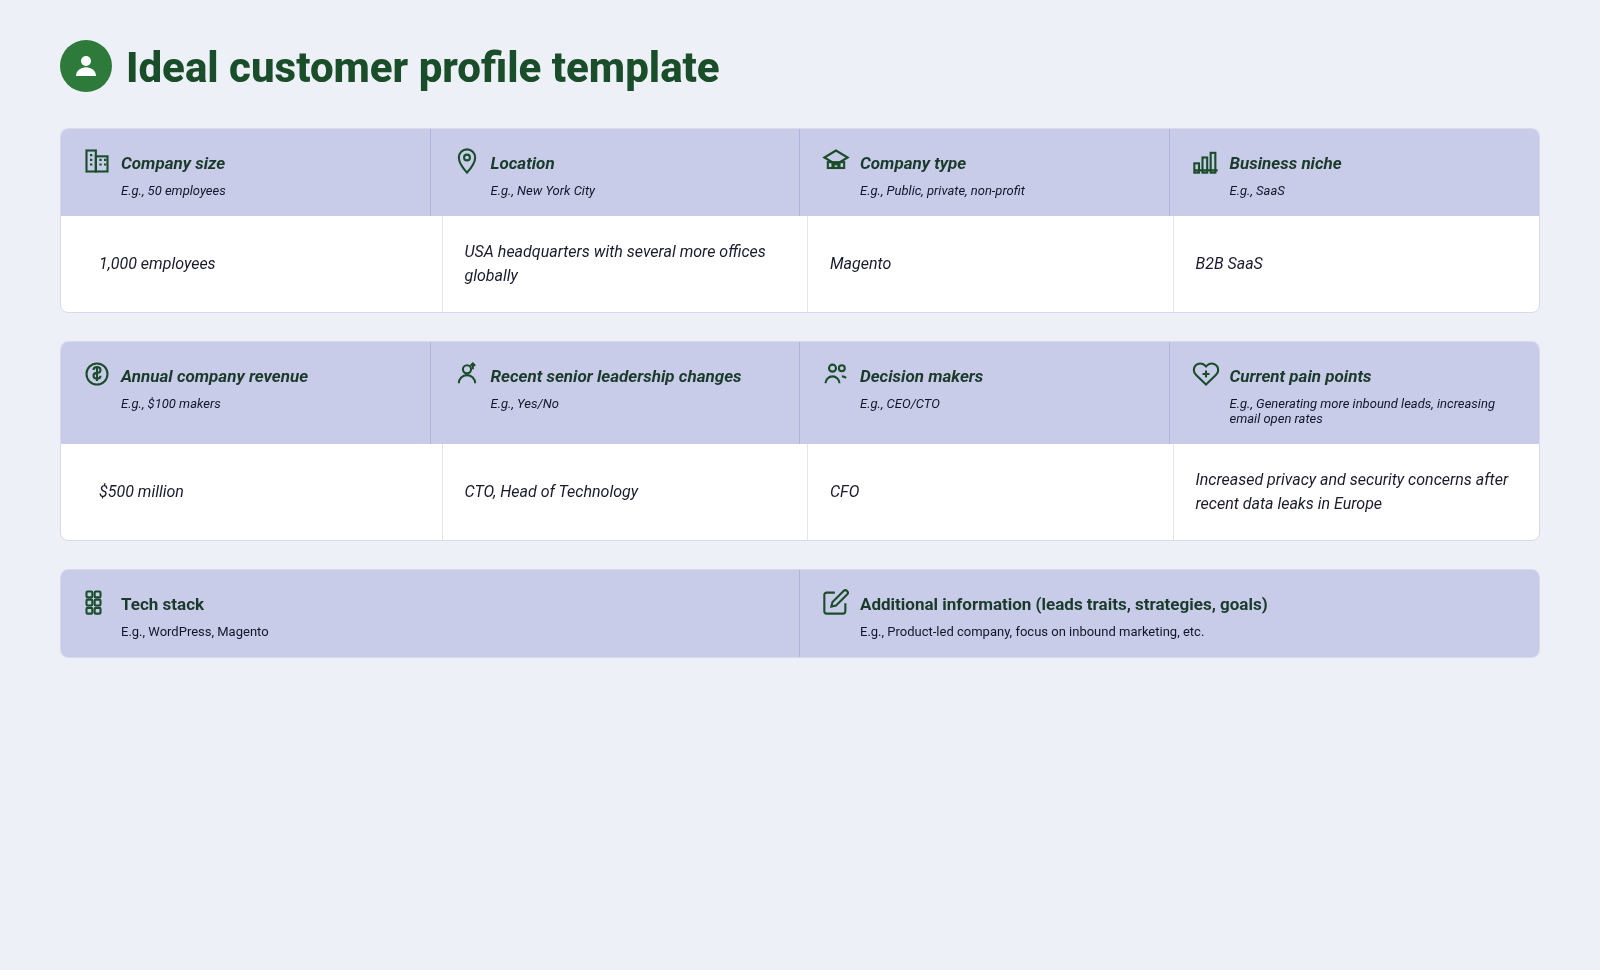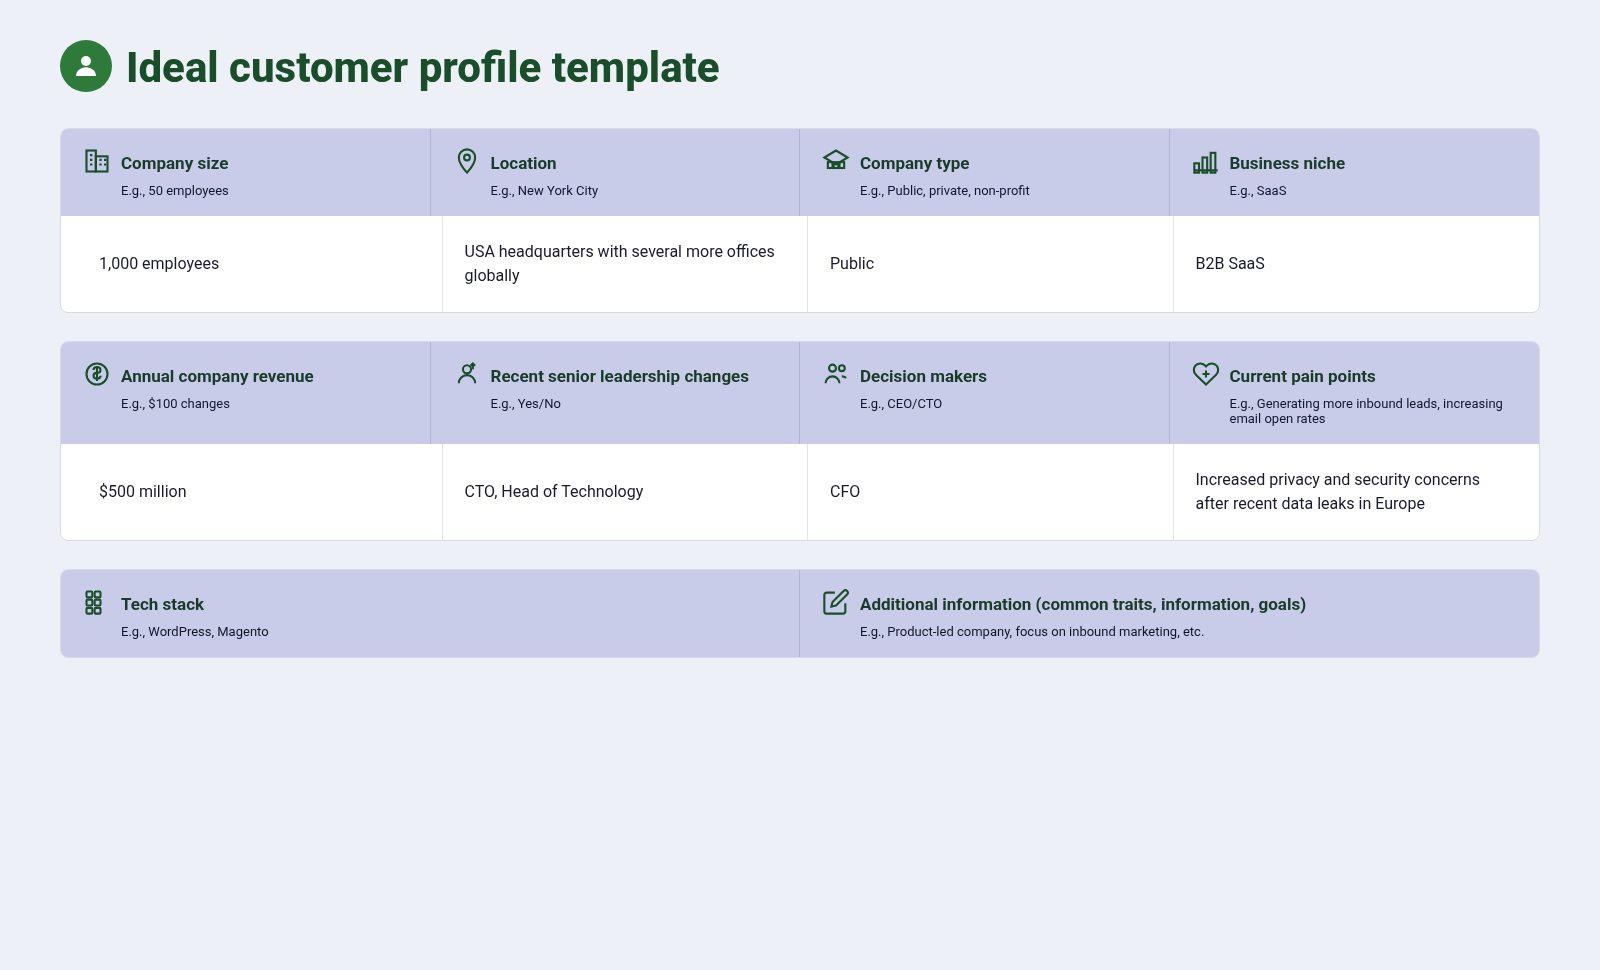--- a/index.html
+++ b/index.html
@@ -48,21 +48,21 @@
       border-radius: 8px;
       margin-bottom: 28px;
       overflow: hidden;
     }
 
     .section-headers {
       display: grid;
       background: #c8cce8;
     }
 
-    .grid-4 { grid-template-columns: 1fr 1fr 1fr 1fr; }
+    .grid-4 { grid-template-columns: 1fr 1fr 1fr 1fr; font-style: italic; }
     .grid-2 { grid-template-columns: 1fr 1fr; }
 
     .header-cell {
       padding: 18px 22px;
       border-right: 1px solid #b0b4d8;
     }
 
     .header-cell:last-child { border-right: none; }
 
     .header-cell .cell-title {
@@ -169,35 +169,35 @@
                 <path d="M2 20h20"></path>
               </svg></span>
             <span>Business niche</span>
           </div>
           <div class="cell-subtitle">E.g., SaaS</div>
         </div>
       </div>
       <div class="section-data grid-4">
         <div class="data-cell">1,000 employees</div>
         <div class="data-cell">USA headquarters with several more offices globally</div>
-        <div class="data-cell">Public</div>
+        <div class="data-cell">Magento</div>
         <div class="data-cell">B2B SaaS</div>
       </div>
     </div>
     <div class="section">
       <div class="section-headers grid-4">
         <div class="header-cell">
           <div class="cell-title">
             <span><svg class="hicon" viewBox="0 0 24 24" fill="none" stroke="#1a4d2a" stroke-width="1.8" xmlns="http://www.w3.org/2000/svg">
                 <circle cx="12" cy="12" r="9"></circle>
                 <path d="M12 6v12M9 8.5c0-1.4 1.3-2.5 3-2.5s3 1.1 3 2.5-1.3 2.5-3 2.5-3 1.1-3 2.5 1.3 2.5 3 2.5 3-1.1 3-2.5"></path>
               </svg></span>
             <span>Annual company revenue</span>
           </div>
-          <div class="cell-subtitle">E.g., $100 changes</div>
+          <div class="cell-subtitle">E.g., $100 makers</div>
         </div>
         <div class="header-cell">
           <div class="cell-title">
             <span><svg class="hicon" viewBox="0 0 24 24" fill="none" stroke="#1a4d2a" stroke-width="1.8" xmlns="http://www.w3.org/2000/svg">
                 <circle cx="12" cy="8" r="3.5"></circle>
                 <path d="M5 20c0-3.9 3.1-7 7-7s7 3.1 7 7"></path>
                 <path d="M15 5l2-2 2 2M17 3v5"></path>
               </svg></span>
             <span>Recent senior leadership changes</span>
           </div>
@@ -248,19 +248,19 @@
             <span>Tech stack</span>
           </div>
           <div class="cell-subtitle">E.g., WordPress, Magento</div>
         </div>
         <div class="header-cell">
           <div class="cell-title">
             <span><svg class="hicon" viewBox="0 0 24 24" fill="none" stroke="#1a4d2a" stroke-width="1.8" xmlns="http://www.w3.org/2000/svg">
                 <path d="M11 4H4a2 2 0 0 0-2 2v14a2 2 0 0 0 2 2h14a2 2 0 0 0 2-2v-7"></path>
                 <path d="M18.5 2.5a2.1 2.1 0 0 1 3 3L12 15l-4 1 1-4 9.5-9.5z"></path>
               </svg></span>
-            <span>Additional information (common traits, information, goals)</span>
+            <span>Additional information (leads traits, strategies, goals)</span>
           </div>
           <div class="cell-subtitle">E.g., Product-led company, focus on inbound marketing, etc.</div>
         </div>
       </div>
     </div>
   </div>
 
 </body></html>

